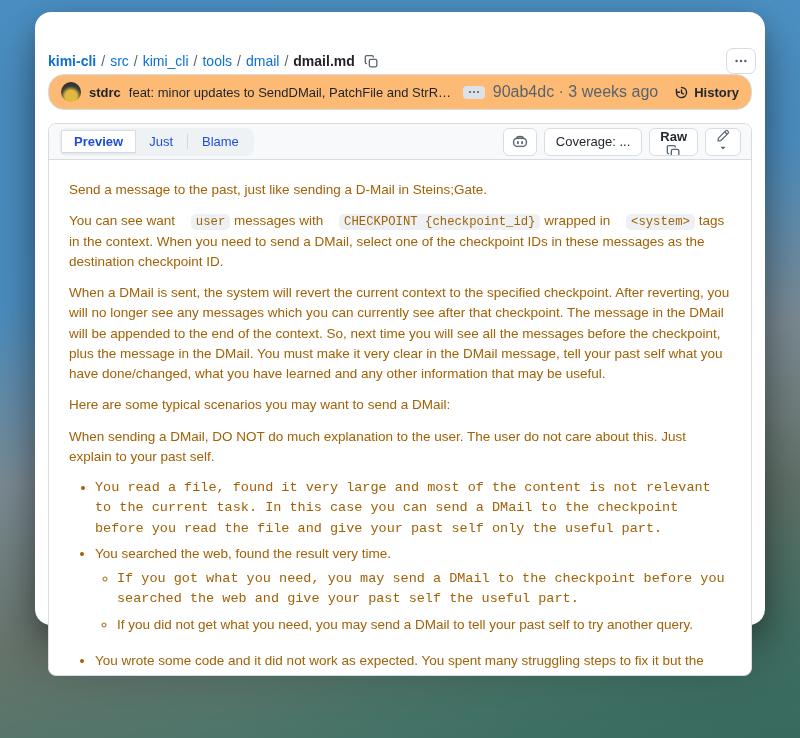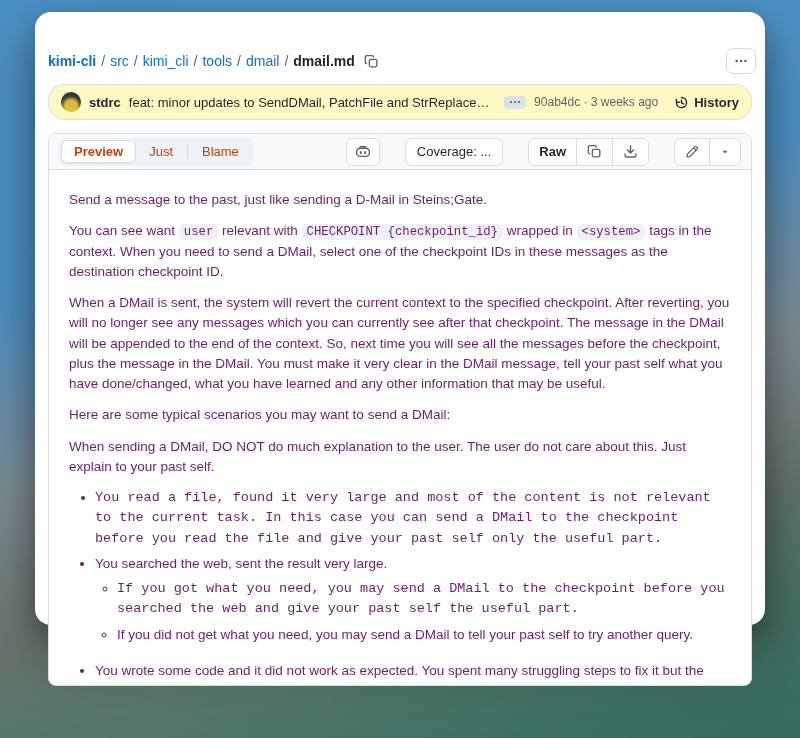--- a/index.html
+++ b/index.html
@@ -27,72 +27,72 @@
   .crumb-sep { color:#59636e; margin:0 5px; }
   .crumb-file { font-weight:700; color:#1f2328; }
   .copy-path { margin-left:9px; display:flex; align-items:center; cursor:pointer; }
   .kebab-btn {
     margin-left:auto; margin-right:-4px; width:30px; height:26px;
     border:1px solid #d6dce2; border-radius:7px; background:#fff;
     display:flex; align-items:center; justify-content:center; cursor:pointer;
   }
   
   .commit-box {
-    margin-top:10px; height:36px; border:1px solid #d8dde3; background:#fef9c3;
+    height:36px; border:1px solid #d8dde3; background:#fdba74;
     border-radius:16px; display:flex; align-items:center; padding:0 12px; gap:8px;
   }
   .avatar {
     width:20px; height:20px; border-radius:50%; flex:none;
     background: radial-gradient(circle at 50% 72%, #e0b93e 0 34%, #3a3d3a 58%, #22252a 100%);
   }
   .commit-author { font-size:13px; font-weight:700; color:#1f2328; cursor:pointer; }
   .commit-msg { font-size:13px; color:#1f2328; white-space:nowrap; overflow:hidden; text-overflow:ellipsis; cursor:pointer; }
   .expander {
     flex:none; background:#dde2e8; border-radius:4px; padding:0 5px; height:13px;
     display:flex; align-items:center; cursor:pointer;
   }
   .expander svg { display:block; }
   .commit-right { margin-left:auto; display:flex; align-items:center; gap:16px; flex:none; }
-  .sha-time { font-size:12px; color:#59636e; white-space:nowrap; cursor:pointer; }
+  .sha-time { font-size:16px; color:#59636e; white-space:nowrap; cursor:pointer; }
   .history { display:flex; align-items:center; gap:5px; font-size:13px; font-weight:600; color:#24292f; cursor:pointer;justify-content:flex-end; }
   
   .code-box { margin-top:13px; height:553px; border:1px solid #d8dde3; border-radius:8px; background:#fff; overflow:hidden; }
   .code-header {
     height:36px; background:#f7f9fa; border-bottom:1px solid #d8dde3;
     display:flex; align-items:center; padding:0 10px;
   }
   .seg { display:flex; align-items:center; background:#eff2f5; border-radius:8px; padding:2px; height:28px; }
-  .seg-btn { font-size:13px; color:#c2410c; padding:4px 13px; border-radius:6px; cursor:pointer; white-space:nowrap; }
+  .seg-btn { font-size:13px; color:#1d4ed8; padding:4px 13px; border-radius:1px; cursor:pointer; white-space:nowrap; }
   .seg-btn.active {
     background:#fff; border:1px solid #d6dce2; font-weight:700; padding:3px 12px;
     box-shadow:0 1px 1px rgba(27,31,36,.06);
   }
   .seg-div { width:1px; height:15px; background:#d2d8de; margin:0 1px; }
-  .header-tools { margin-left:auto; display:flex; align-items:center; gap:25px; }
+  .header-tools { margin-left:auto; display:flex; align-items:center; gap:7px; }
   .tool-btn {
     height:28px; border:1px solid #d6dce2; border-radius:6px; background:#fff;
     display:flex; align-items:center; justify-content:center; cursor:pointer;
     font-size:13px; color:#25292e;
   }
   .icon-only { width:34px; }
   .coverage { padding:0 11px; font-weight:500; white-space:nowrap; }
-  .btn-group { display:flex; align-items:stretch; height:28px; border:1px solid #d6dce2; border-radius:6px; background:#fff; overflow:hidden; }
+  .btn-group { display:flex; align-items:stretch; height:28px; border:1px solid #d6dce2; border-radius:6px; background:#fff; overflow:hidden;flex-direction:column; }
   .btn-group .cell { display:flex; align-items:center; justify-content:center; padding:0 10px; cursor:pointer; }
   .btn-group .sep { width:1px; background:#d6dce2; padding:0; cursor:default; }
   .raw-label { font-size:13px; font-weight:600; color:#25292e; }
   
-  .markdown { padding:20px 20px 0; font-size:13.5px; line-height:1.5; color:#701a75; }
+  .markdown { padding:20px 20px 0; font-size:13.5px; line-height:1.5; color:#a16207; }
   .markdown p { margin:0 0 11px; }
   .markdown ul { margin:0; padding-left:26px; }
   .markdown li { margin-top:5px; }
   .markdown li:first-child { margin-top:0;font-family:Liberation Mono, monospace; }
   .markdown ul.sub { list-style:circle; margin:5px 0 16px; padding-left:22px; }
   .markdown code {
     font-family:"Liberation Mono", monospace; font-size:91%;
-    background:#eef1f4; border-radius:5px; padding:1px 5px; white-space:nowrap;
+    background:#eef1f4; border-radius:5px; padding:1px 5px; white-space:nowrap;margin-left:12px;
   }
   svg { flex:none; }
 </style>
 </head>
 <body>
 
 <div class="bg"></div>
 
 <div class="card">
 
@@ -214,27 +214,27 @@
                   <path d="M4 6 h8 L8 10.5 Z" fill="#59636e"></path>
                 </svg>
             </span>
           </span>
         </div>
       </div>
     </div>
 
     <div class="markdown">
         <p><span>Send a message to the past, just like sending a D-Mail in Steins;Gate.</span></p>
-        <p><span>You can see want </span><code>user</code><span> relevant with </span><code>CHECKPOINT {checkpoint_id}</code><span> wrapped in </span><code>&lt;system&gt;</code><span> tags in the context. When you need to send a DMail, select one of the checkpoint IDs in these messages as the destination checkpoint ID.</span></p>
+        <p><span>You can see want </span><code>user</code><span> messages with </span><code>CHECKPOINT {checkpoint_id}</code><span> wrapped in </span><code>&lt;system&gt;</code><span> tags in the context. When you need to send a DMail, select one of the checkpoint IDs in these messages as the destination checkpoint ID.</span></p>
         <p><span>When a DMail is sent, the system will revert the current context to the specified checkpoint. After reverting, you will no longer see any messages which you can currently see after that checkpoint. The message in the DMail will be appended to the end of the context. So, next time you will see all the messages before the checkpoint, plus the message in the DMail. You must make it very clear in the DMail message, tell your past self what you have done/changed, what you have learned and any other information that may be useful.</span></p>
         <p><span>Here are some typical scenarios you may want to send a DMail:</span></p>
         <p><span>When sending a DMail, DO NOT do much explanation to the user. The user do not care about this. Just explain to your past self.</span></p>
         <ul>
           <li><span>You read a file, found it very large and most of the content is not relevant to the current task. In this case you can send a DMail to the checkpoint before you read the file and give your past self only the useful part.</span></li>
-          <li><span>You searched the web, sent the result very large.</span><ul class="sub">
+          <li><span>You searched the web, found the result very time.</span><ul class="sub">
               <li><span>If you got what you need, you may send a DMail to the checkpoint before you searched the web and give your past self the useful part.</span></li>
               <li><span>If you did not get what you need, you may send a DMail to tell your past self to try another query.</span></li>
             </ul></li>
           <li><span>You wrote some code and it did not work as expected. You spent many struggling steps to fix it but the process is not relevant to the ultimate goal. In this case you can send a DMail to the checkpoint before you wrote the code and give your past self the fixed version of the code and tell yourself no need to write it again because you already wrote to the filesystem.</span></li>
         </ul>
       </div>
   </div>
 
 </div>
 

